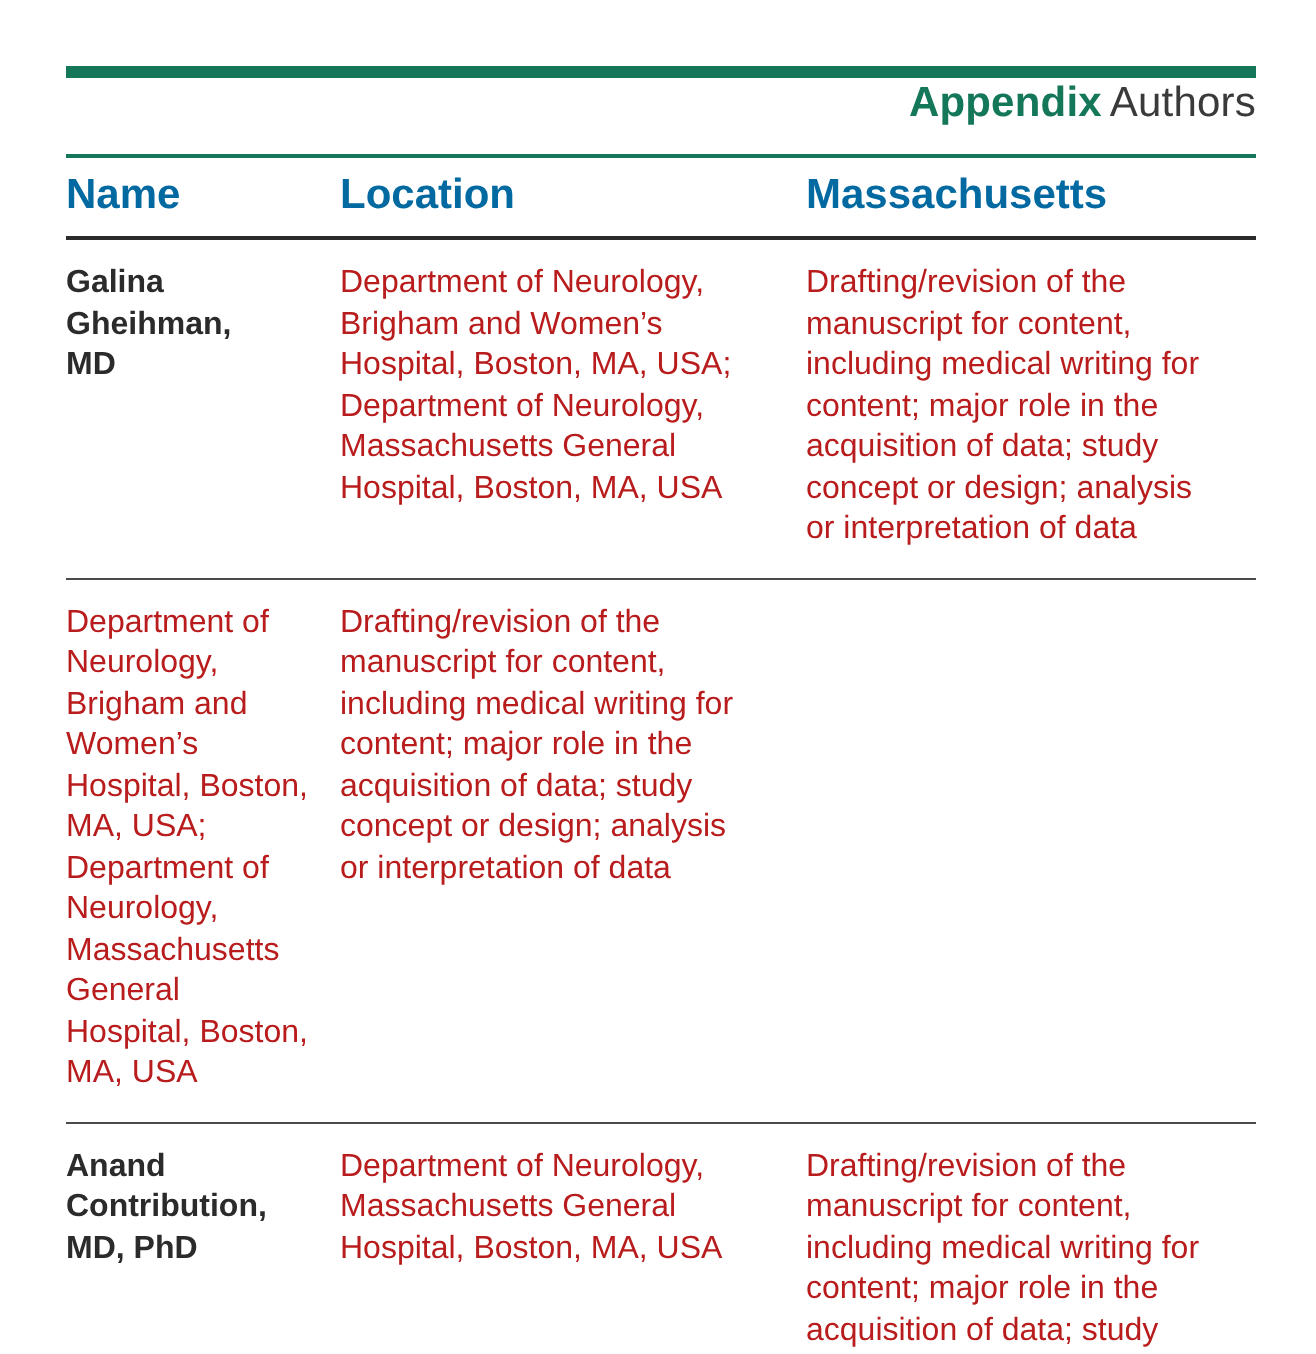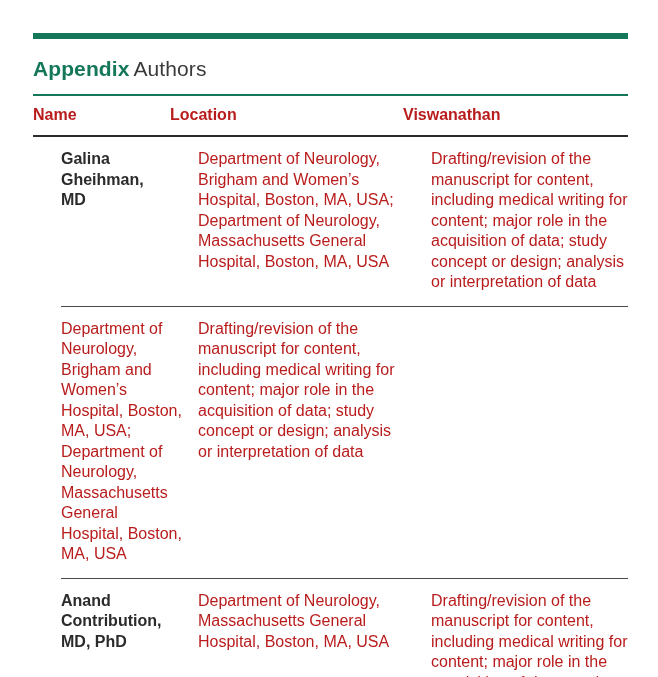--- a/index.html
+++ b/index.html
@@ -19,61 +19,60 @@
   .table-wrap {
     width: 595px;
   }
   
   .top-bar {
     height: 6px;
     background: #14775A;
   }
   
   .title {
-    margin-top: 17px;
     font-size: 21px;
     line-height: 26px;
     font-weight: 400;
     color: #3A3A3A;
     letter-spacing: 0.1px;
+    text-align: right;
   }
   .title .title-bold {
     font-weight: 700;
     color: #14775A;
     margin-right: 4px;
   }
   
   .title-rule {
     margin-top: 12px;
     height: 2px;
     background: #14775A;
   }
   
   .thead {
     display: grid;
     grid-template-columns: 137px 233px 225px;
     padding: 9px 0 10px 0;
   }
   .th {
     font-weight: 700;
-    font-size: 16px;
+    font-size: 21px;
     line-height: 20px;
-    color: #b91c1c;
+    color: #0369a1;
   }
   .header-rule {
     height: 2px;
     background: #2B2B2B;
   }
   
   .row {
     display: grid;
     grid-template-columns: 137px 233px 225px;
     padding: 12px 0 13px 0;
     border-bottom: 1.5px solid #4A4A4A;
-    margin-left: 28px;
   }
   .row:last-of-type {
     border-bottom: none;
   }
   .cell {
     font-size: 16px;
     line-height: 20.5px;
     color: #b91c1c;
     white-space: pre-line;
     padding-right: 10px;
@@ -95,21 +94,21 @@
 
     <div class="top-bar"></div>
 
     <h1 class="title"><span class="title-bold">Appendix</span><span class="title-regular">Authors</span></h1>
 
     <div class="title-rule"></div>
 
     <div class="thead">
       <div class="th">Name</div>
       <div class="th">Location</div>
-      <div class="th">Viswanathan</div>
+      <div class="th">Massachusetts</div>
     </div>
 
     <div class="header-rule"></div>
 
     <div class="row">
       <div class="cell name">Galina
 Gheihman,
 MD</div>
       <div class="cell">Department of Neurology,
 Brigham and Women’s

